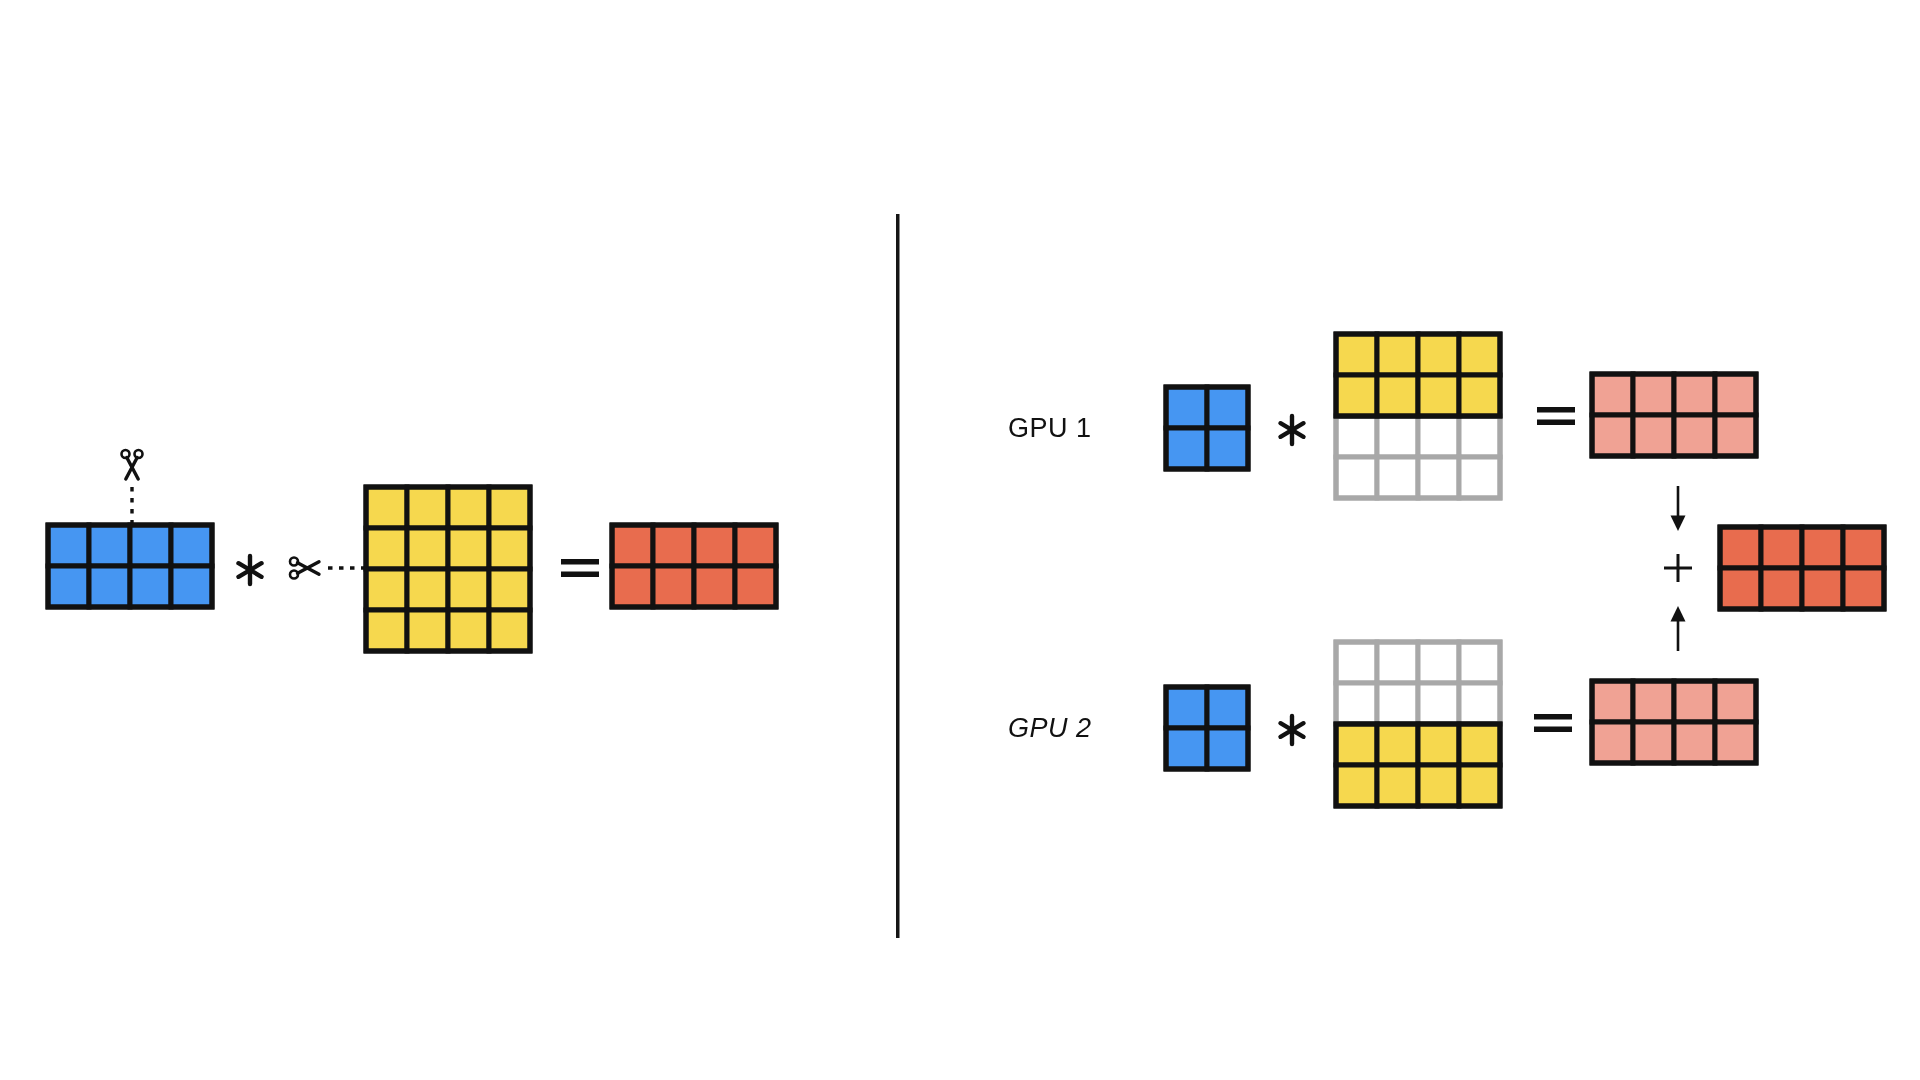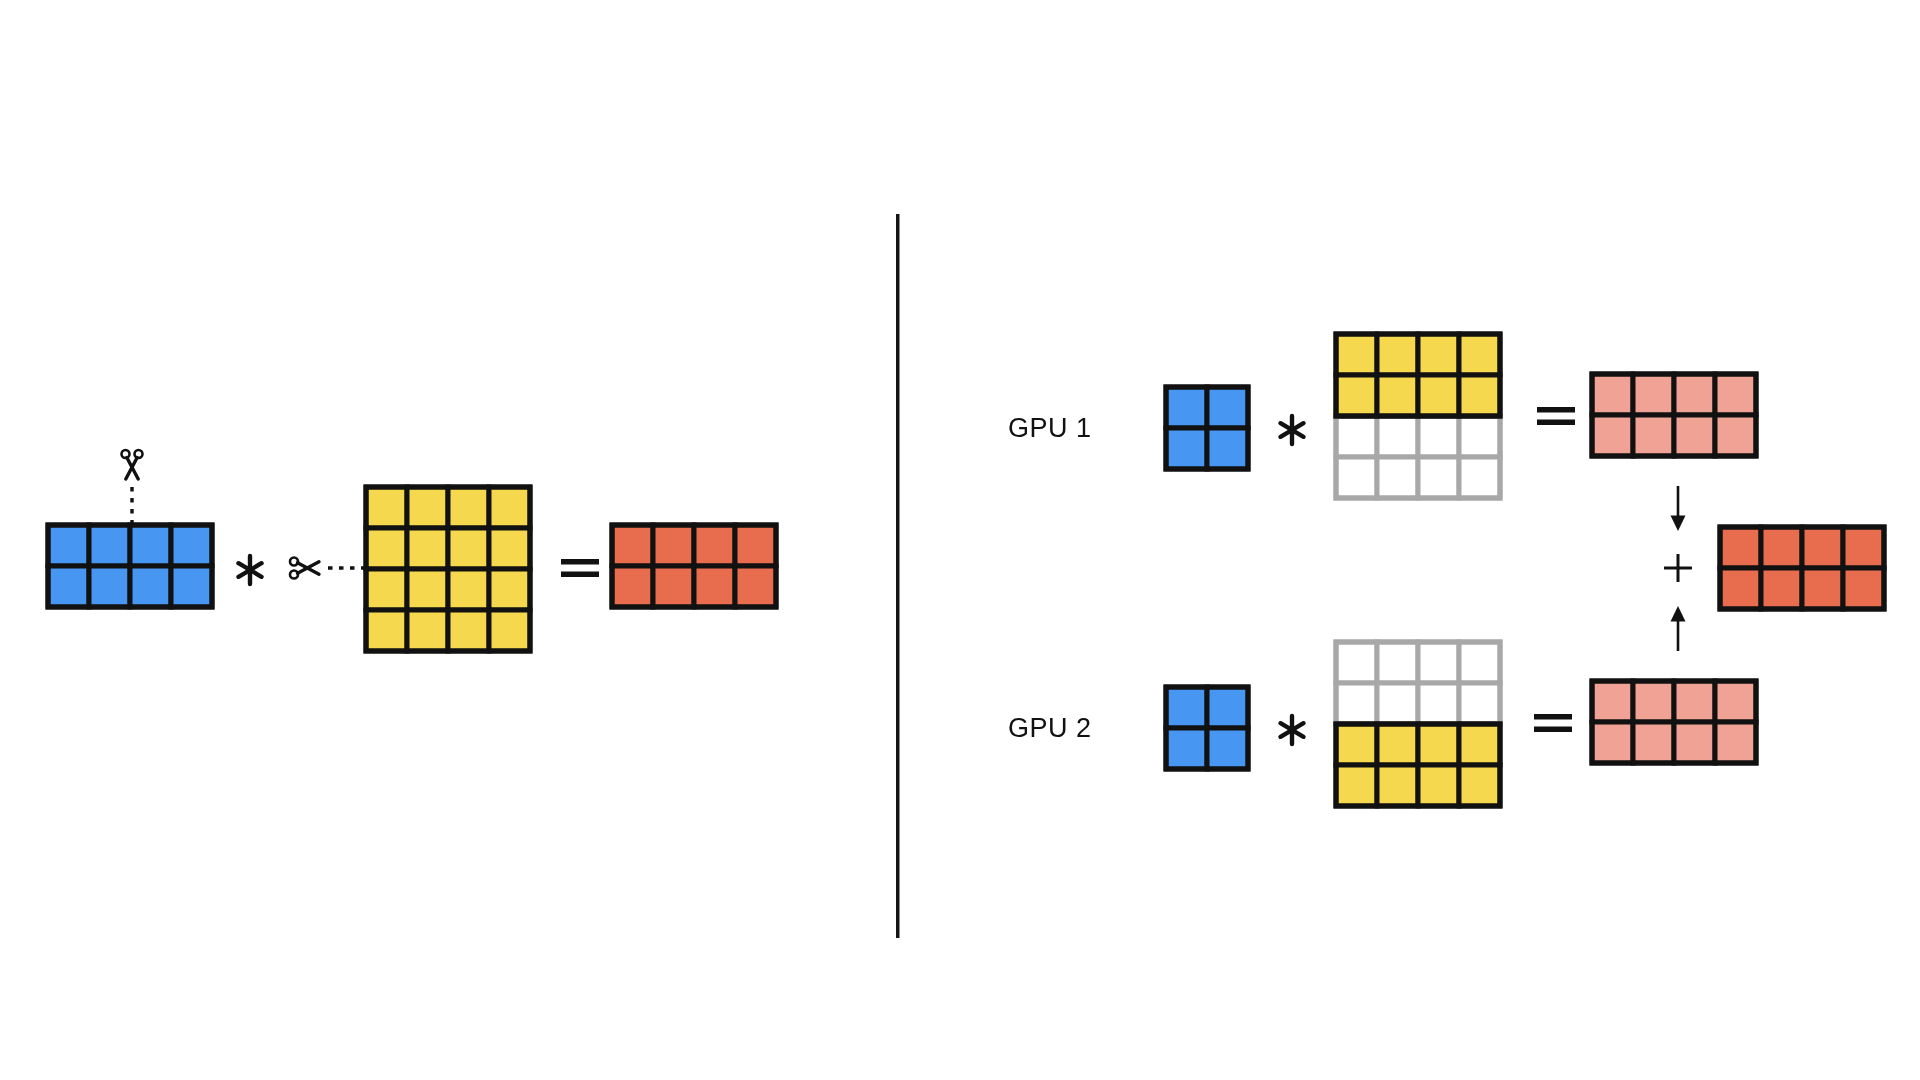--- a/index.html
+++ b/index.html
@@ -189,21 +189,21 @@
         <rect x="41" y="0" width="41" height="41" fill="#F0A294" stroke="#111111" stroke-width="5"></rect>
         <rect x="82" y="0" width="41" height="41" fill="#F0A294" stroke="#111111" stroke-width="5"></rect>
         <rect x="123" y="0" width="41" height="41" fill="#F0A294" stroke="#111111" stroke-width="5"></rect>
         <rect x="0" y="41" width="41" height="41" fill="#F0A294" stroke="#111111" stroke-width="5"></rect>
         <rect x="41" y="41" width="41" height="41" fill="#F0A294" stroke="#111111" stroke-width="5"></rect>
         <rect x="82" y="41" width="41" height="41" fill="#F0A294" stroke="#111111" stroke-width="5"></rect>
         <rect x="123" y="41" width="41" height="41" fill="#F0A294" stroke="#111111" stroke-width="5"></rect>
         <rect x="0" y="0" width="164" height="82" fill="none" stroke="#111111" stroke-width="5"></rect>
       </svg></div>
 
-  <div class="label" style="left:1008px; top:713px;">GPU 2</div>
+  <div class="label" style="left:1008px; top:713px;font-style:italic;">GPU 2</div>
 
   <div class="matrix" style="left:1162px; top:683px;"><svg width="90" height="90" viewBox="-4 -4 90 90">
         <rect x="0" y="0" width="41" height="41" fill="#4696F2" stroke="#111111" stroke-width="5"></rect>
         <rect x="41" y="0" width="41" height="41" fill="#4696F2" stroke="#111111" stroke-width="5"></rect>
         <rect x="0" y="41" width="41" height="41" fill="#4696F2" stroke="#111111" stroke-width="5"></rect>
         <rect x="41" y="41" width="41" height="41" fill="#4696F2" stroke="#111111" stroke-width="5"></rect>
         <rect x="0" y="0" width="82" height="82" fill="none" stroke="#111111" stroke-width="5"></rect>
       </svg></div>
 
   <div class="matrix" style="left:1332px; top:638px;"><svg width="172" height="172" viewBox="-4 -4 172 172">

